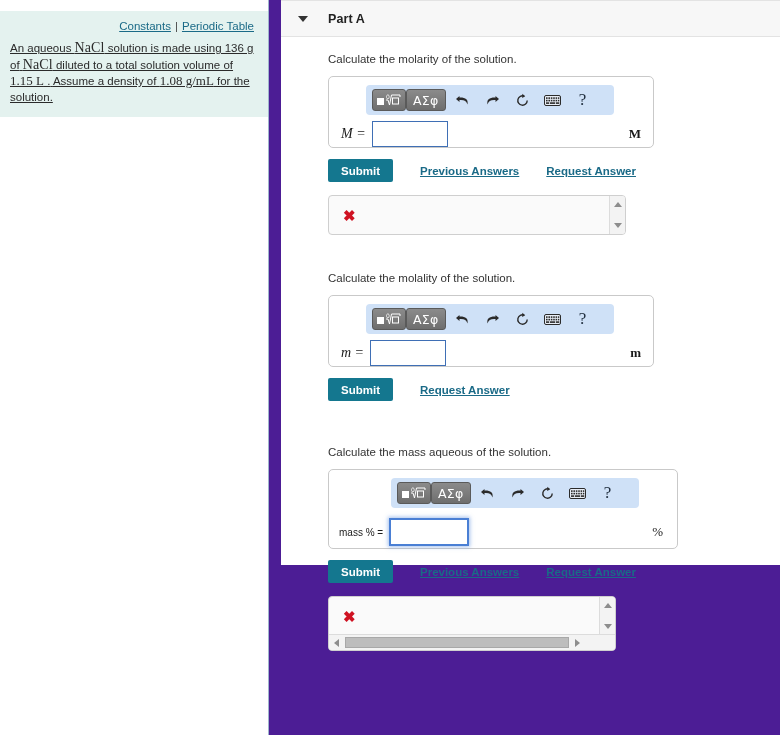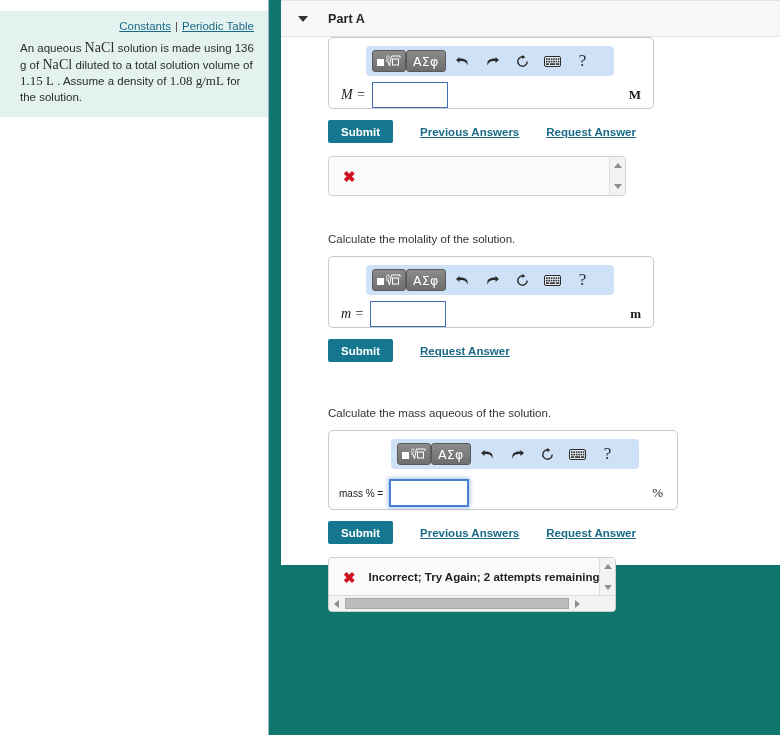--- a/index.html
+++ b/index.html
@@ -9,21 +9,21 @@
     height: 735px;
     background: #ffffff;
     font-family: "Liberation Sans", sans-serif;
     overflow: hidden;
   }
 
   .page {
     position: relative;
     width: 780px;
     height: 735px;
-    background: #0f766e;
+    background: #4c1d95;
   }
 
   
   .left-panel {
     position: absolute;
     left: 0;
     top: 0;
     width: 268px;
     height: 735px;
     background: #ffffff;
@@ -53,24 +53,25 @@
     cursor: pointer;
   }
   .problem-links .sep {
     color: #4a4a4a;
     text-decoration: none;
     padding: 0 4px;
     display: inline-block;
   }
 
   .problem-text {
-    padding: 8px 14px 2px 20px;
+    padding: 8px 14px 2px 10px;
     font-size: 11.5px;
     line-height: 15.5px;
     color: #2b2b2b;
+    text-decoration: underline;
   }
   .mathvar {
     font-family: "Liberation Serif", serif;
     font-size: 14px;
     letter-spacing: .1px;
   }
   .mathnum {
     font-family: "Liberation Serif", serif;
     font-size: 13px;
   }
@@ -408,20 +409,21 @@
   </div>
 
   <div class="right-panel">
 
     <div class="part-block">
       <div class="part-header">
         <div class="caret"></div>
         <div class="part-title">Part A</div>
       </div>
       <div class="part-body">
+        <div class="prompt">Calculate the molarity of the solution.</div>
 
         <div class="answer-box w-a">
           <div class="mathbar">
             <div class="tmpl-btn">
               <svg width="24" height="15" viewBox="0 0 24 15">
                 <rect x="0" y="5" width="7" height="7" fill="#ffffff"></rect>
                 <text x="9" y="6" font-size="6" fill="#ffffff" font-family="DejaVu Sans">0</text>
                 <path d="M9 7 L11 7 L12.5 12 L14.5 2 L23 2 L23 4" stroke="#ffffff" stroke-width="1" fill="none"></path>
                 <rect x="15.5" y="5" width="6" height="6" fill="none" stroke="#ffffff" stroke-width="1"></rect>
               </svg>
@@ -629,21 +631,20 @@
 
         <div class="submit-row">
           <button class="submit-btn">Submit</button>
           <a class="link">Previous Answers</a>
           <a class="link">Request Answer</a>
         </div>
 
         <div class="feedback fb-c">
           <div class="fb-inner">
             <span class="x-icon">✖</span>
-            <span class="fb-text">Incorrect; Try Again; 2 attempts remaining</span>
           </div>
           <div class="vscroll">
             <div class="arr up">
                 <div class="tri-up"></div>
               </div>
             <div class="arr down">
                 <div class="tri-down"></div>
               </div>
           </div>
           <div class="hscroll">

